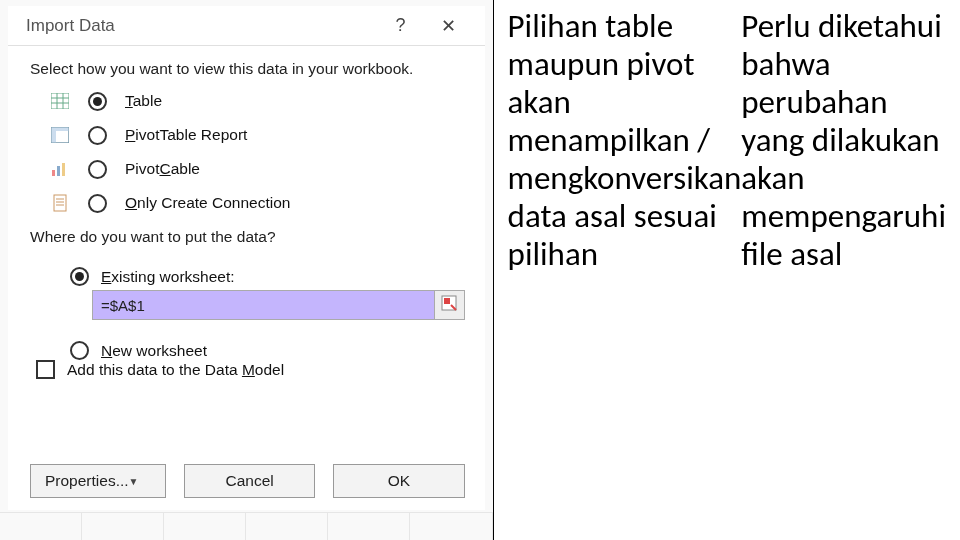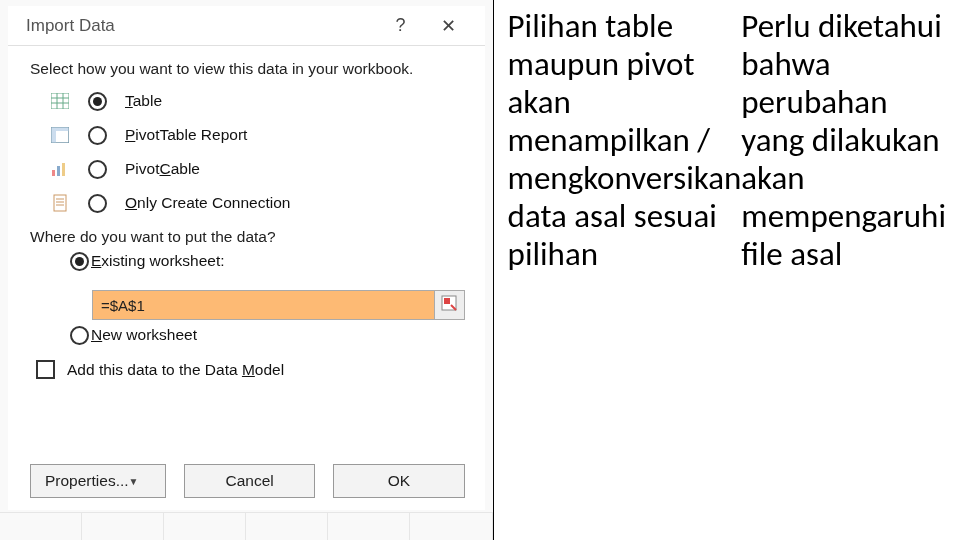--- a/index.html
+++ b/index.html
@@ -109,37 +109,37 @@
     width: 9px;
     height: 9px;
     border-radius: 50%;
     background: #222;
   }
   .opt-label { color: #111; }
   .opt-label .ul { text-decoration: underline; }
   .section2 { margin-top: 8px; }
   .opt-row2 {
     display: flex;
-    align-items: flex-start;
+    align-items: flex-end;
     height: 34px;
     padding-left: 40px;
-    gap: 2px;
+    gap: 12px;
   }
   .ref-row {
     display: flex;
     align-items: center;
     padding-left: 62px;
     gap: 0;
     margin: 4px 0 6px 0;
   }
   .ref-input {
     flex: 1;
     height: 30px;
     border: 1px solid #aaa;
-    background: #fdba74;
+    background: #c4b5fd;
     padding: 0 8px;
     font-size: 15px;
     font-family: inherit;
     color: #222;
   }
   .ref-picker {
     width: 30px;
     height: 30px;
     border: 1px solid #aaa;
     border-left: 0;

